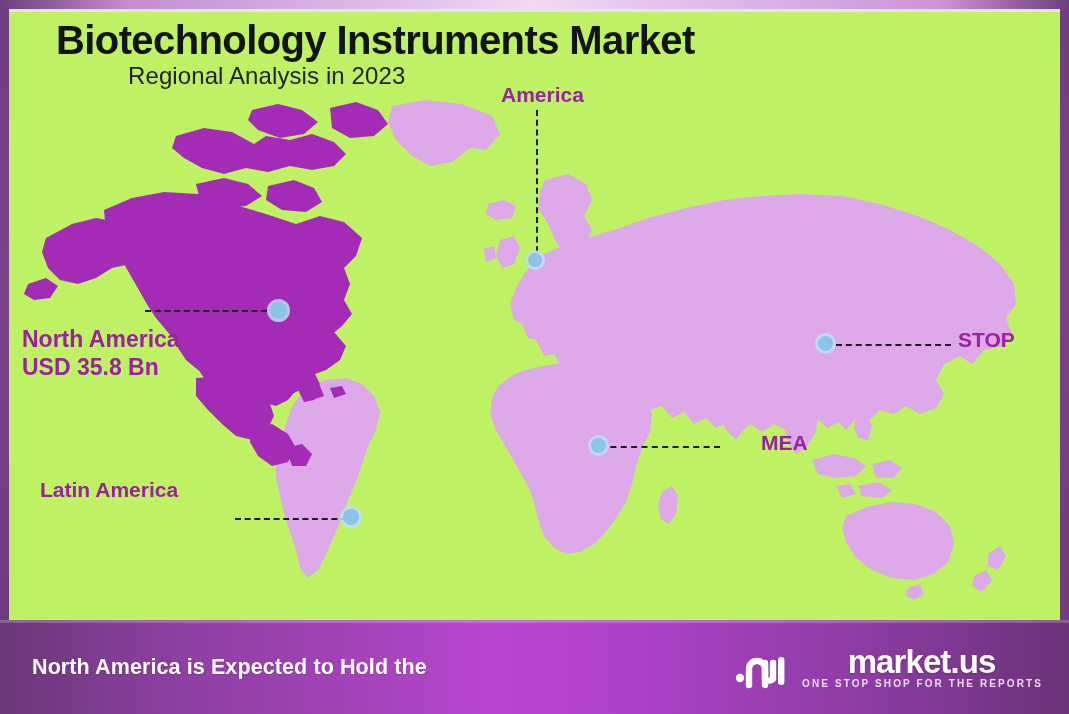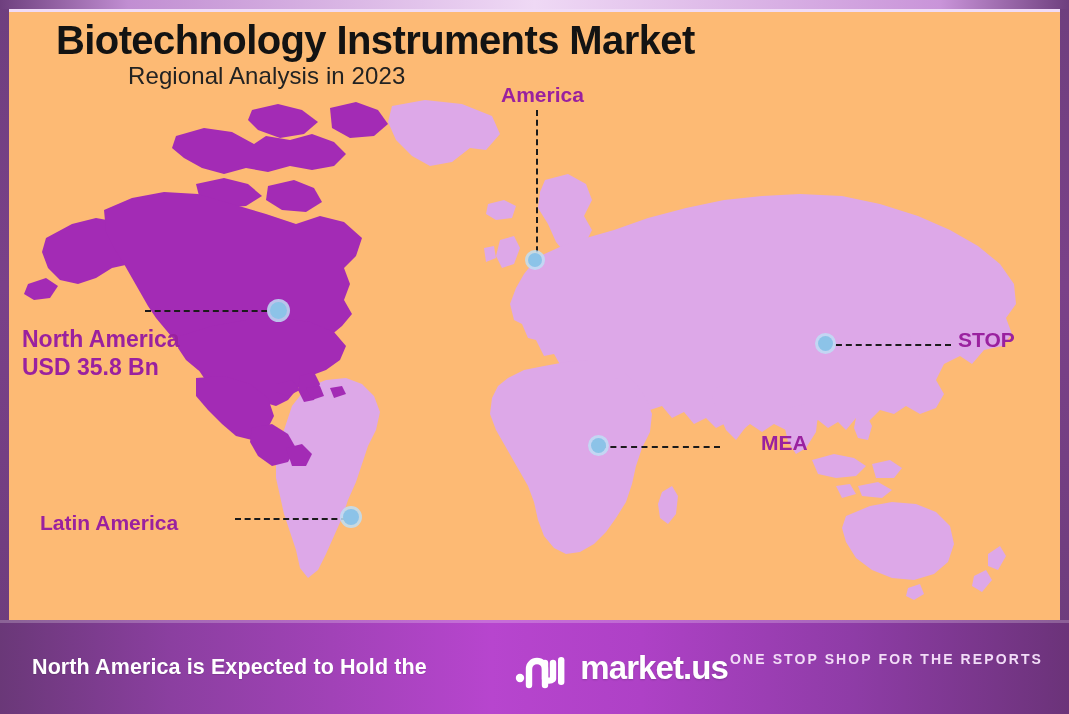--- a/index.html
+++ b/index.html
@@ -6,21 +6,21 @@
   html,body { width:1069px; height:714px; }
   body {
     font-family:"Liberation Sans", sans-serif;
     background:#ffffff;
     overflow:hidden;
   }
   #infographic {
     position:relative;
     width:1069px;
     height:714px;
-    background:#fdba74;
+    background:#bef264;
     overflow:hidden;
   }
   
   .frame-left, .frame-right {
     position:absolute; top:0; width:9px; height:714px;
     background:linear-gradient(180deg,#6E3F7E 0%,#7A4189 40%,#6B3C7A 100%);
     z-index:7;
   }
   .frame-left { left:0; }
   .frame-right { right:0; }
@@ -58,21 +58,21 @@
   
   .region-label {
     position:absolute; z-index:6;
     color:#9A219F; font-weight:bold; white-space:nowrap;
     line-height:1.22;
   }
   .rl-na   { left:22px;  top:325px; font-size:23px; }
   .rl-eu   { left:501px; top:82px;  font-size:21px; }
   .rl-apac { left:958px; top:327px; font-size:21px; }
   .rl-mea  { left:729px; top:430px; font-size:21px;margin-left:32px; }
-  .rl-lat  { left:40px;  top:510px; font-size:21px; }
+  .rl-lat  { left:40px;  top:477px; font-size:21px; }
 
   
   .leader {
     position:absolute; z-index:5;
     border-top:2px dashed #1b1b1b;
     height:0;
   }
   .leader-v {
     position:absolute; z-index:5;
     border-left:2px dashed #1b1b1b;
@@ -112,28 +112,28 @@
     margin-left:32px;
     color:#ffffff; font-weight:bold; font-size:21.5px;
     line-height:1.42; letter-spacing:0.1px;
     text-shadow:0 1px 1px rgba(0,0,0,0.12);
   }
   
   .logo-block {
     display:flex; align-items:center; margin-right:26px;
   }
   .logo-mark { width:56px; height:44px; margin-right:11px; }
-  .logo-text-col { display:flex; flex-direction:row; }
+  .logo-text-col { display:flex; flex-direction:column;text-align:center; }
   .logo-word {
     color:#ffffff; font-weight:bold; font-size:33px;
     letter-spacing:-0.9px; line-height:1;
     text-shadow:0 1px 2px rgba(0,0,0,0.18);
   }
   .logo-tag {
-    color:#F2DCF7; font-size:14px; font-weight:bold;
+    color:#F2DCF7; font-size:10px; font-weight:bold;
     letter-spacing:2.1px; margin-left:2px;
     white-space:nowrap;
   }
 </style>
 </head>
 <body>
 
 <div id="infographic">
 
   <div class="frame-left"></div>

